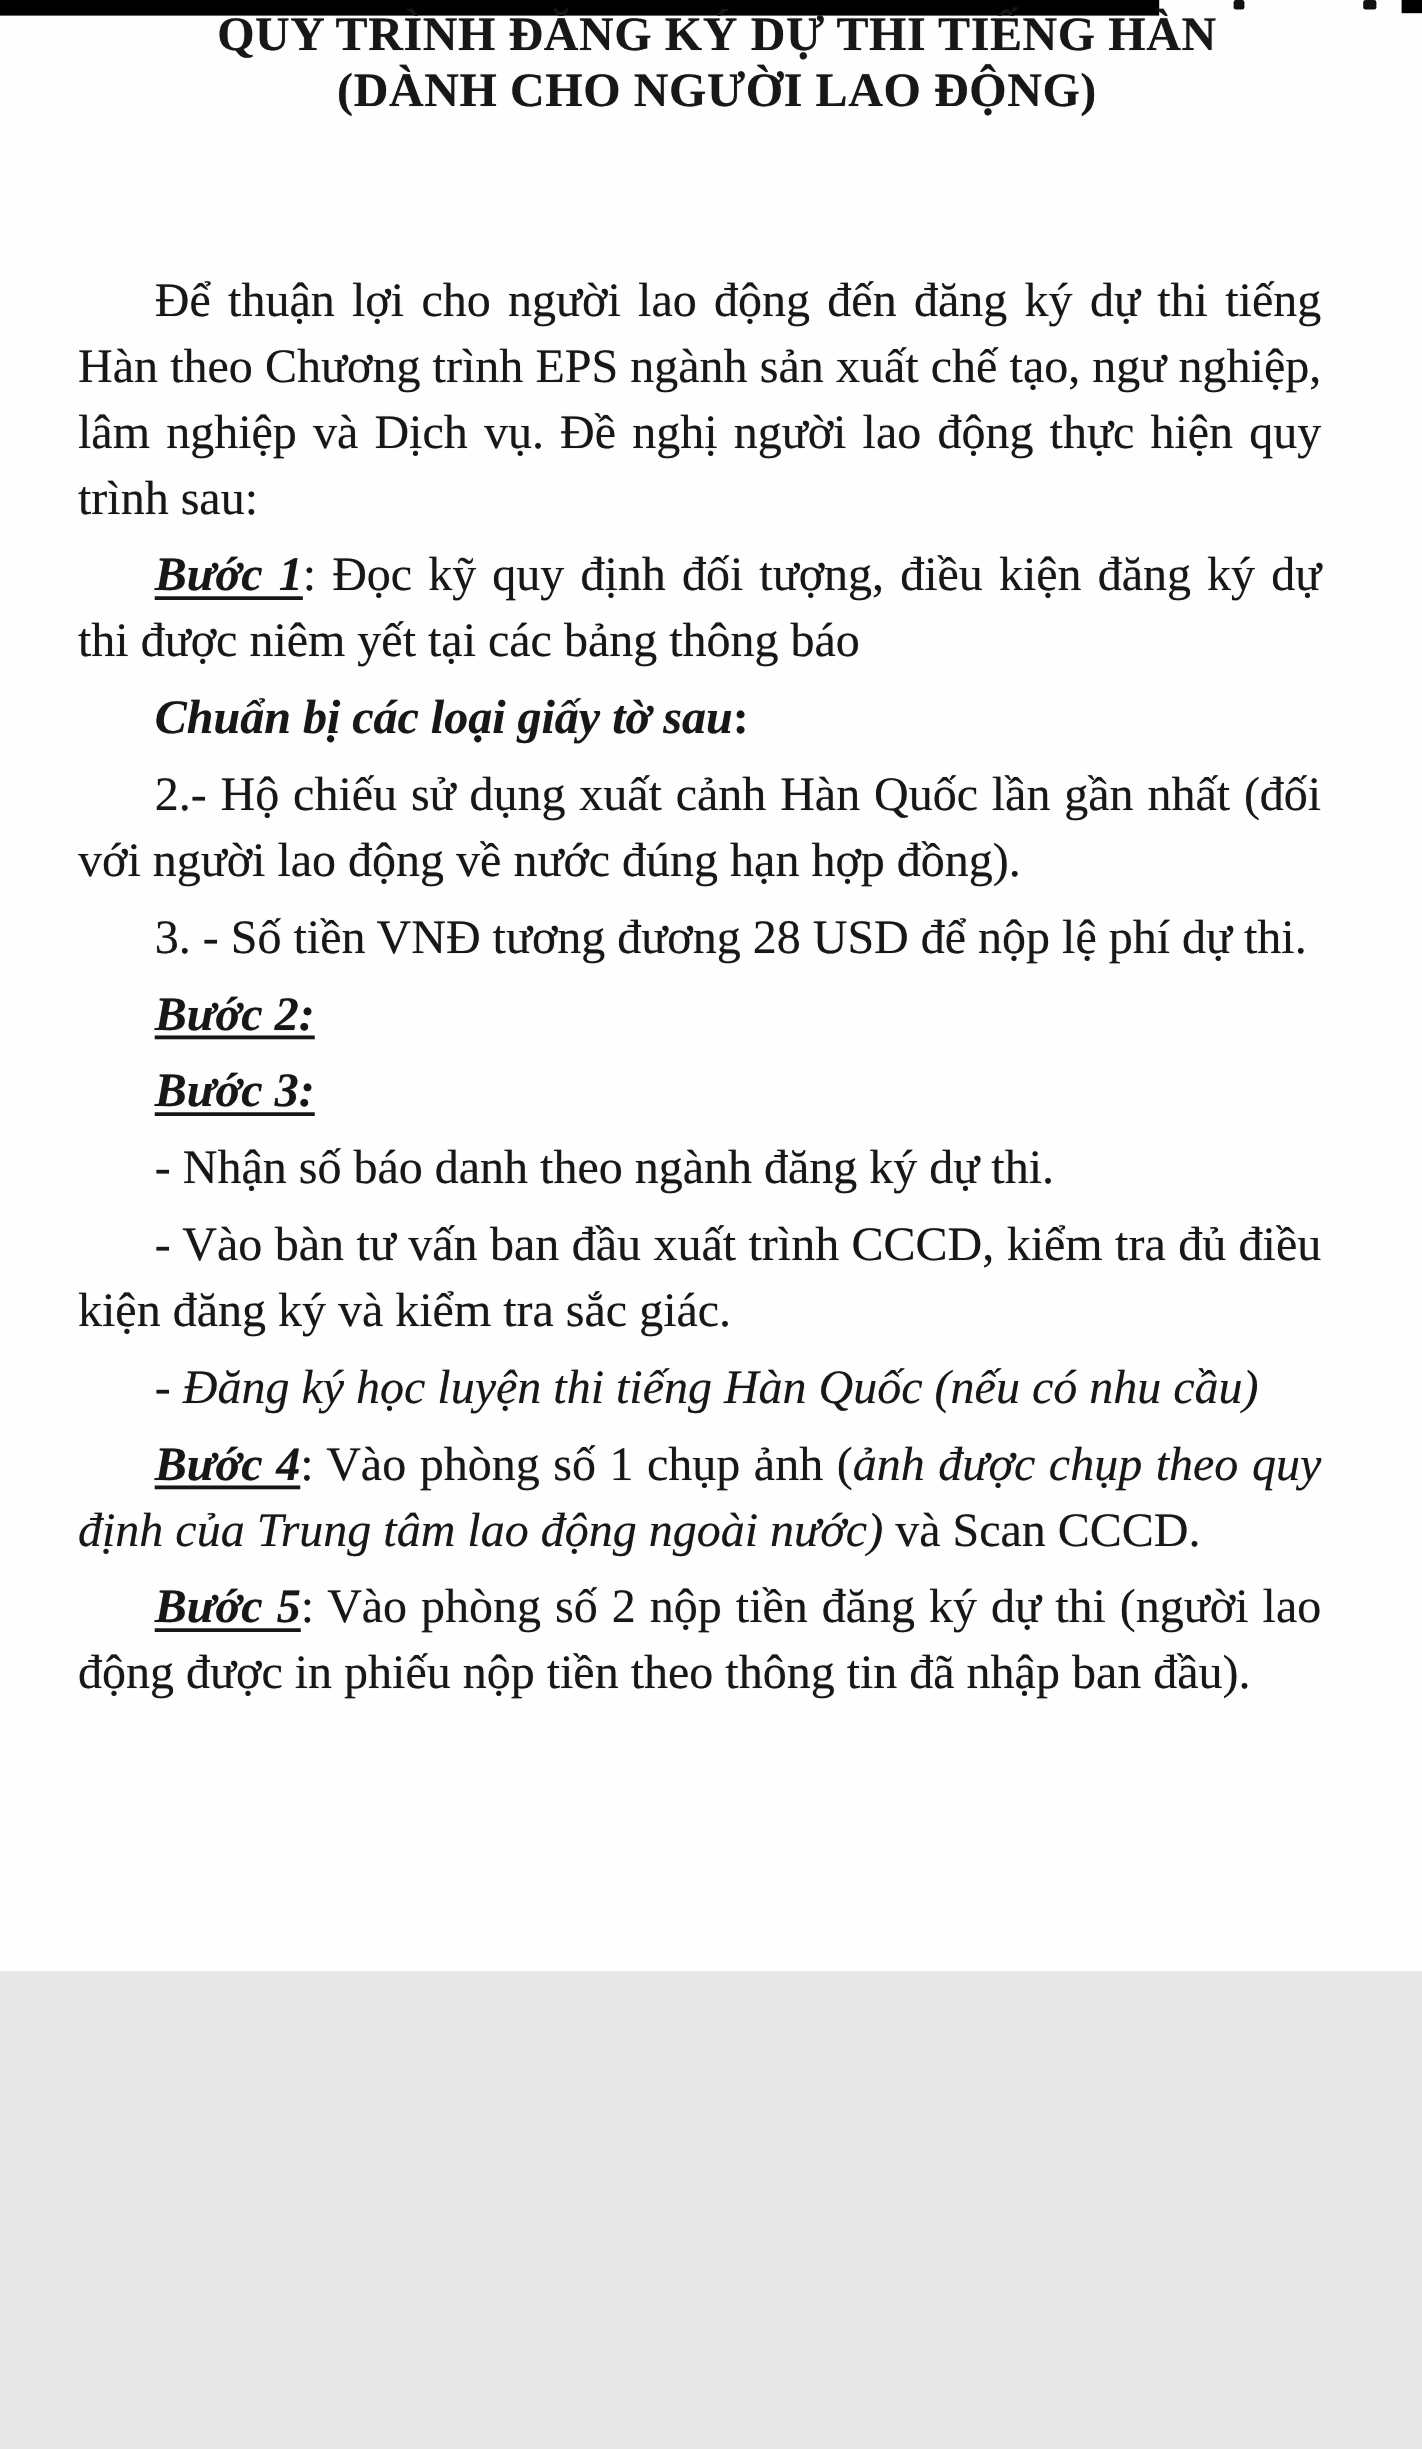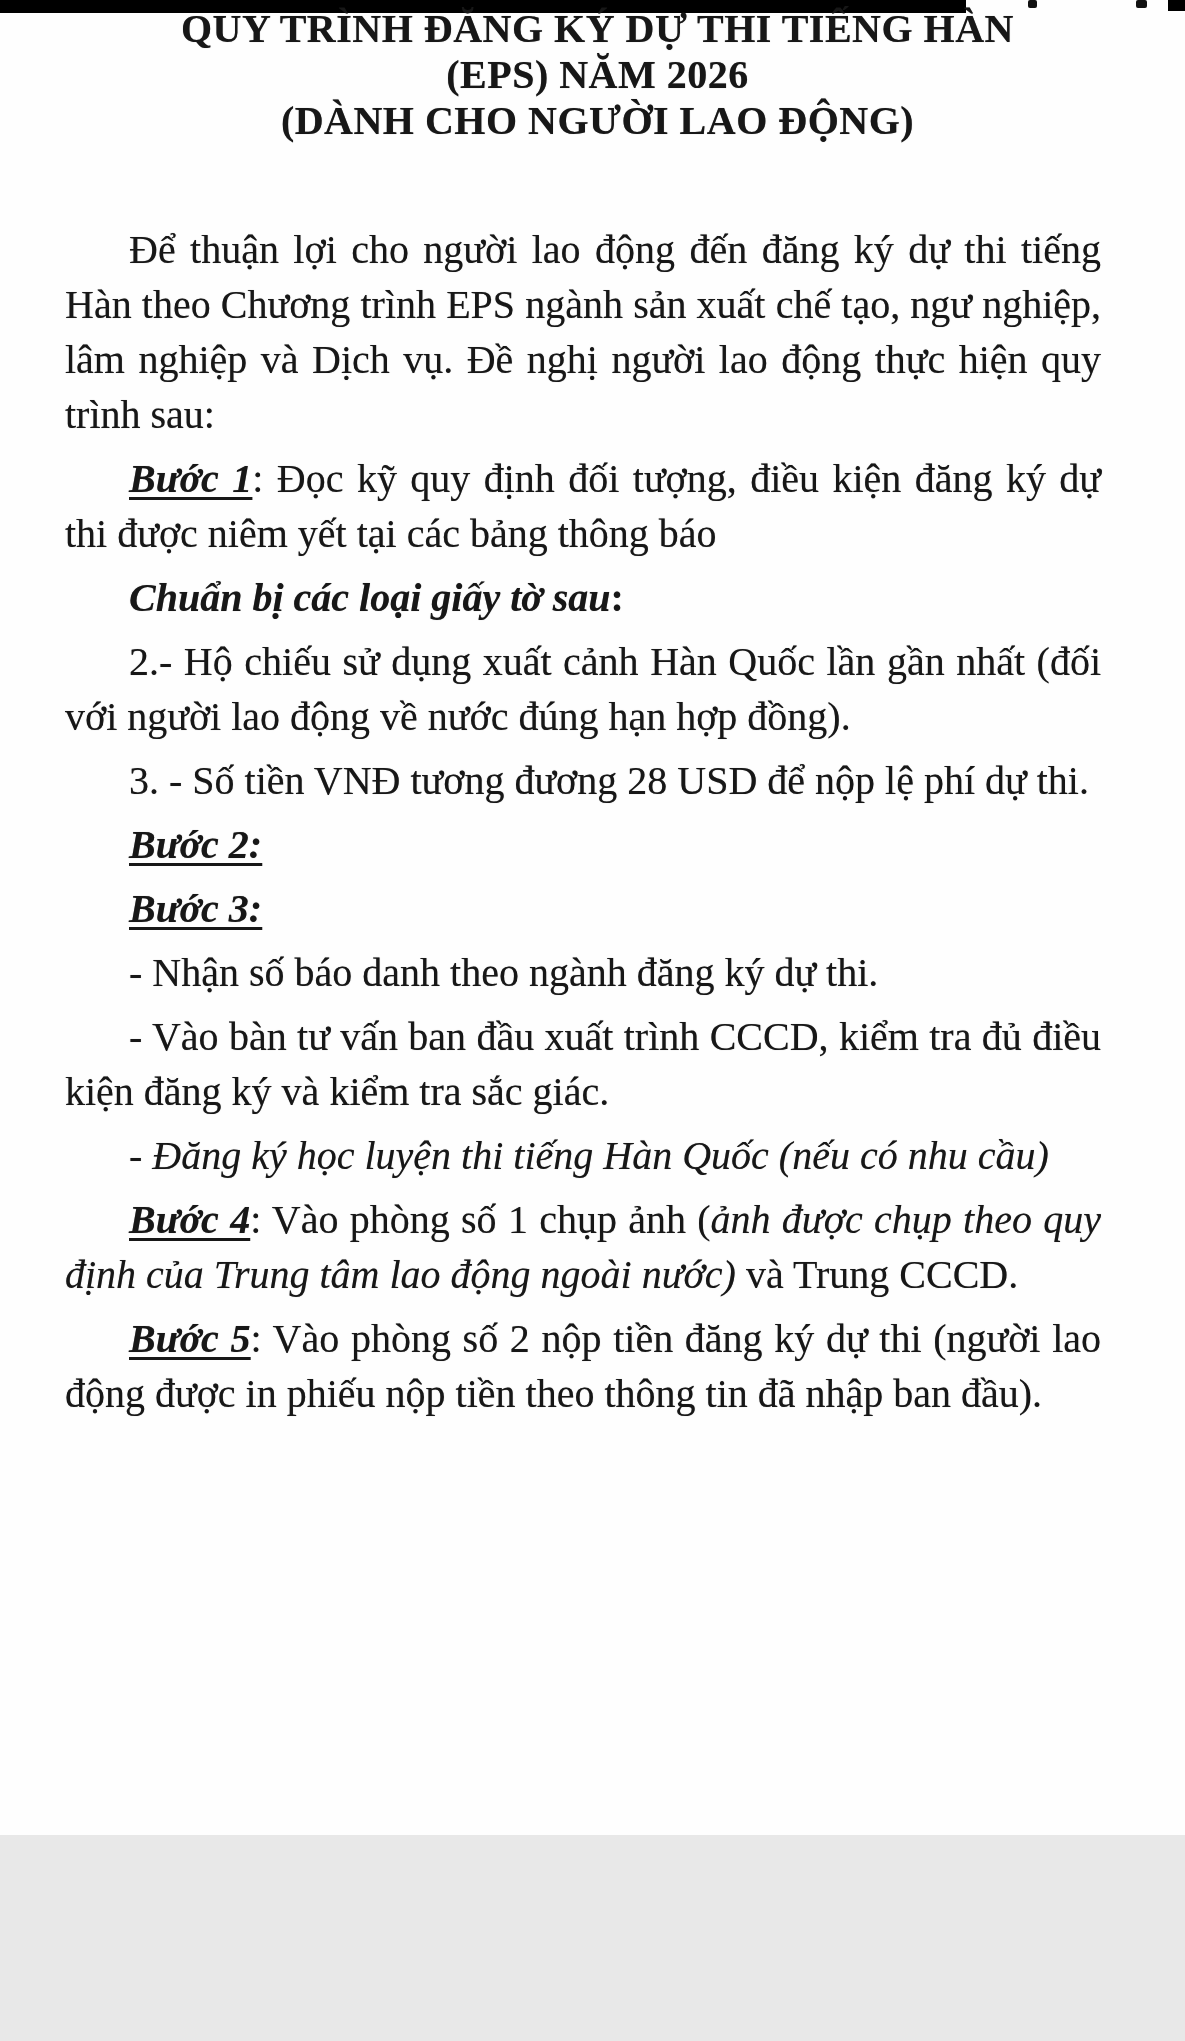--- a/index.html
+++ b/index.html
@@ -1,19 +1,19 @@
 <!DOCTYPE html>
 <html lang="vi"><head>
 <meta charset="utf-8">
 <style>
   html, body { margin: 0; padding: 0; background: #e8e8e8; }
   .page {
     position: relative;
     width: 1185px;
-    height: 1835px;
+    height: 1643px;
     margin: 0 auto;
     background: #fefefe;
     overflow: hidden;
     font-family: "Liberation Serif", "DejaVu Serif", serif;
     color: #171717;
   }
   
   .topbar {
     position: absolute; top: 0; left: 0;
     width: 966px; height: 13px; background: #000;
@@ -62,32 +62,31 @@
 
 <div class="page">
 
   <div class="topbar"></div>
   <div class="topbar-right"></div>
   <div class="artifact a1"></div>
   <div class="artifact a2"></div>
 
   <div class="title-block">
     <div>QUY TRÌNH ĐĂNG KÝ DỰ THI TIẾNG HÀN</div>
-    <div>(EPS) NĂM 2026</div>
     <div>(DÀNH CHO NGƯỜI LAO ĐỘNG)</div>
   </div>
 
   <div class="content">
       <p class="para"><span>Để thuận lợi cho người lao động đến đăng ký dự thi tiếng Hàn theo Chương trình EPS ngành sản xuất chế tạo, ngư nghiệp, lâm nghiệp và Dịch vụ. Đề nghị người lao động thực hiện quy trình sau:</span></p>
       <p class="para"><span class="b i u">Bước 1</span><span>: Đọc kỹ quy định đối tượng, điều kiện đăng ký dự thi được niêm yết tại các bảng thông báo</span></p>
       <p class="para"><span class="b i">Chuẩn bị các loại giấy tờ sau</span><span class="b">:</span></p>
       <p class="para"><span>2.- Hộ chiếu sử dụng xuất cảnh Hàn Quốc lần gần nhất (đối với người lao động về nước đúng hạn hợp đồng).</span></p>
       <p class="para"><span>3. - Số tiền VNĐ tương đương 28 USD để nộp lệ phí dự thi.</span></p>
       <p class="para"><span class="b i u">Bước 2:</span></p>
       <p class="para"><span class="b i u">Bước 3:</span></p>
       <p class="para"><span>- Nhận số báo danh theo ngành đăng ký dự thi.</span></p>
       <p class="para"><span>- Vào bàn tư vấn ban đầu xuất trình CCCD, kiểm tra đủ điều kiện đăng ký và kiểm tra sắc giác.</span></p>
       <p class="para"><span class="i">- Đăng ký học luyện thi tiếng Hàn Quốc (nếu có nhu cầu)</span></p>
-      <p class="para"><span class="b i u">Bước 4</span><span>: Vào phòng số 1 chụp ảnh (</span><span class="i">ảnh được chụp theo quy định của Trung tâm lao động ngoài nước)</span><span> và Trung CCCD.</span></p>
+      <p class="para"><span class="b i u">Bước 4</span><span>: Vào phòng số 1 chụp ảnh (</span><span class="i">ảnh được chụp theo quy định của Trung tâm lao động ngoài nước)</span><span> và Scan CCCD.</span></p>
       <p class="para"><span class="b i u">Bước 5</span><span>: Vào phòng số 2 nộp tiền đăng ký dự thi (người lao động được in phiếu nộp tiền theo thông tin đã nhập ban đầu).</span></p>
     </div>
 
 </div>
 
 </body></html>

